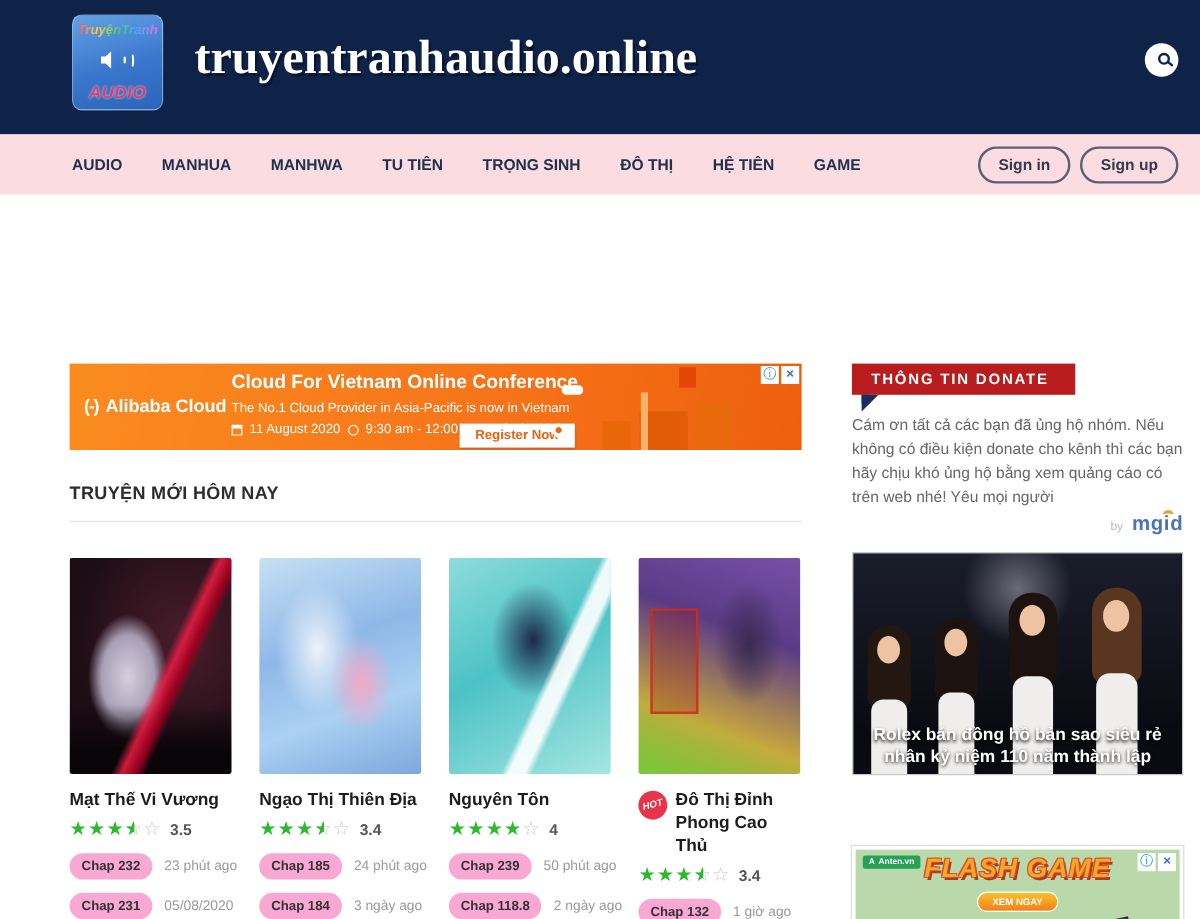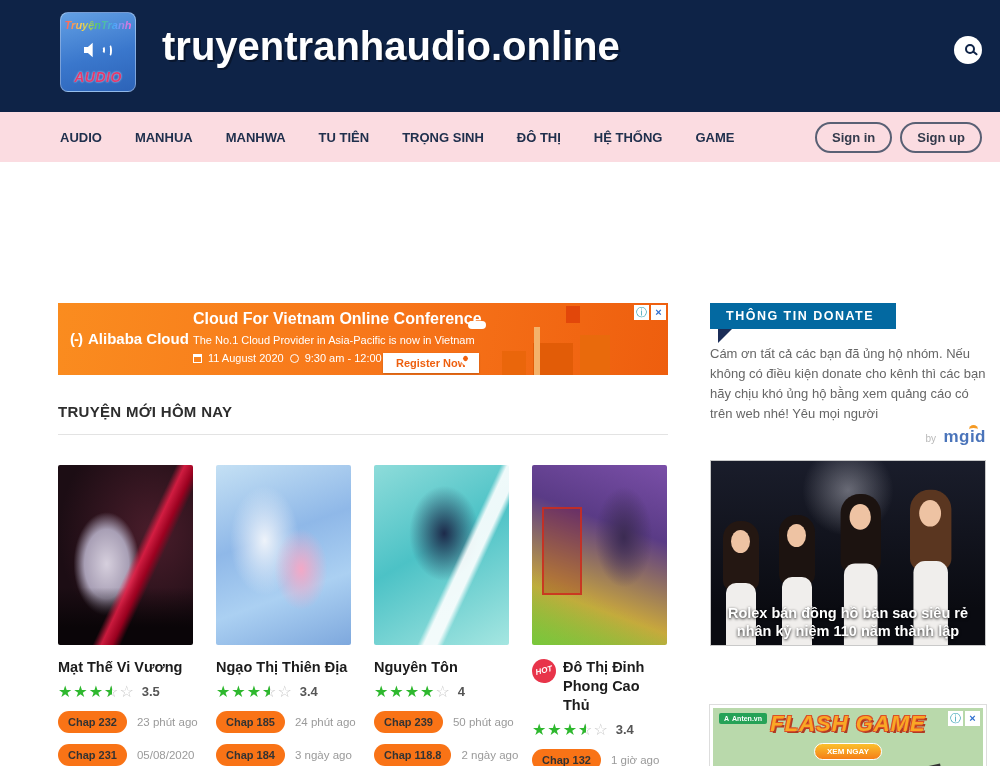--- a/index.html
+++ b/index.html
@@ -20,21 +20,21 @@
     background:linear-gradient(90deg,#ff5a5a,#ffd24a,#52c96a,#4aa8ff,#ff6ad5);
     -webkit-background-clip:text; background-clip:text; color:transparent; }
   .speaker-wrap { display:flex; align-items:center; gap:2px; height:22px; }
   .speaker { width:14px; height:16px; background:#ffffff;
     clip-path:polygon(0 32%, 28% 32%, 62% 4%, 62% 96%, 28% 68%, 0 68%); }
   .spk-wave { display:inline-block; width:5px; border:2px solid transparent; border-right:2px solid #fff; border-radius:50%; }
   .spk-w1 { height:8px; } .spk-w2 { height:13px; }
   .logo-line2 { font-size:14px; font-weight:bold; font-style:italic; color:#e23a6e;
     text-shadow:0 0 2px rgba(255,255,255,.8); letter-spacing:.5px; }
   .site-title { position:absolute; left:162px; top:24px; margin:0;
-    font-family:Liberation Sans, sans-serif; font-size:40px; font-weight:bold; color:#ffffff;
+    font-family:Liberation Serif, serif; font-size:40px; font-weight:bold; color:#ffffff;
     text-shadow:2px 2px 0 rgba(0,0,0,.35); cursor:pointer; }
   .search-btn { position:absolute; right:18px; top:36px; width:28px; height:28px; border:none;
     border-radius:50%; background:#ffffff; cursor:pointer; display:flex; align-items:center; justify-content:center; }
   .search-glyph { width:10px; height:10px; border:2px solid #0e2347; border-radius:50%; position:relative; margin:-3px -3px 0 0; }
   .search-glyph::after { content:""; position:absolute; width:6px; height:2px; background:#0e2347;
     right:-5px; bottom:-2px; transform:rotate(40deg); border-radius:1px; }
 
   
   .nav { position:absolute; left:0; top:112px; width:1000px; height:50px; background:#fbdce1;
     display:flex; align-items:center; gap:33px; padding:0 18px 0 60px; }
@@ -105,26 +105,26 @@
     font-size:8px; font-weight:bold; font-style:italic; text-align:center; line-height:24px;
     transform:rotate(-14deg); margin:1px 7px 2px 0; }
   .rating-row { display:flex; align-items:center; }
   .stars { font-size:16px; line-height:1; letter-spacing:1px; }
   .star { display:inline-block; } .star.full { color:#2eb82e; } .star.empty { color:#c9c9c9; }
   .star.half { position:relative; color:#c9c9c9; }
   .star.half i { position:absolute; left:0; top:0; width:55%; overflow:hidden; color:#2eb82e; font-style:normal; }
   .rating-value { font-size:13px; font-weight:bold; color:#555; margin-left:7px; }
   .chap-rows { margin-top:11px; }
   .chap-row { display:flex; align-items:center; gap:10px; margin-bottom:11px; }
-  .chap-pill { background:#f97316; border:none; border-radius:12px; padding:5px 10px;
+  .chap-pill { background:#f9a8d4; border:none; border-radius:12px; padding:5px 10px;
     font-size:11px; font-weight:bold; color:#333; cursor:pointer; font-family:inherit; white-space:nowrap; }
   .chap-time { font-size:11.5px; color:#9a9a9a; white-space:nowrap; }
 
   
-  .donate-banner { position:absolute; left:710px; top:303px; background:#0369a1; color:#fff;
+  .donate-banner { position:absolute; left:710px; top:303px; background:#b91c1c; color:#fff;
     font-size:12.5px; font-weight:bold; letter-spacing:1.5px; padding:6px 22px 6px 16px; }
   .donate-banner::after { content:""; position:absolute; left:8px; top:100%;
     border:7px solid transparent; border-top-color:#1b2d58; border-left-color:#1b2d58; }
   .donate-text { position:absolute; left:710px; top:344px; width:280px; margin:0;
     font-size:13px; color:#666; line-height:1.55; }
   .mgid-row { position:absolute; left:710px; top:427px; width:276px; text-align:right; cursor:pointer; }
   .mgid-by { font-size:10px; color:#b9b9b9; margin-right:3px; }
   .mgid-brand { font-size:17px; font-weight:bold; color:#4a74ba; letter-spacing:.5px; position:relative; display:inline-block;text-align:center; }
   .mgid-brand::after { content:""; position:absolute; top:-2px; right:8px; width:9px; height:6px;
     border-top:3px solid #f59a23; border-radius:50% 50% 0 0; }
@@ -176,21 +176,21 @@
 </header>
 
 <nav class="nav">
 
   <a class="nav-item">AUDIO</a>
     <a class="nav-item">MANHUA</a>
     <a class="nav-item">MANHWA</a>
     <a class="nav-item">TU TIÊN</a>
     <a class="nav-item">TRỌNG SINH</a>
     <a class="nav-item">ĐÔ THỊ</a>
-    <a class="nav-item">HỆ THỐNG</a>
+    <a class="nav-item">HỆ TIÊN</a>
     <a class="nav-item">GAME</a>
     <span class="nav-spacer"></span>
   <button class="pill-btn">Sign in</button>
   <button class="pill-btn">Sign up</button>
 </nav>
 
 <div class="ad-banner">
   <div class="ali-logo">
     <span class="ali-mark">(-)</span>
     <span class="ali-name">Alibaba Cloud</span>

